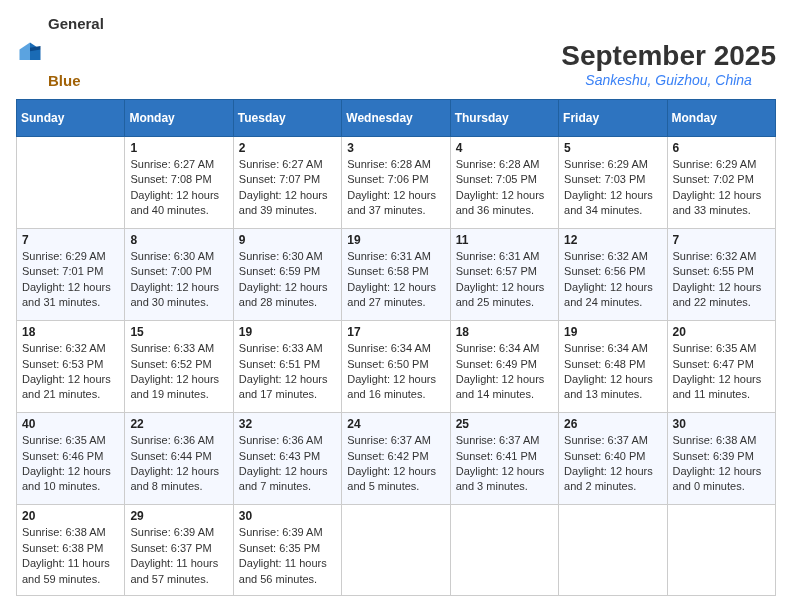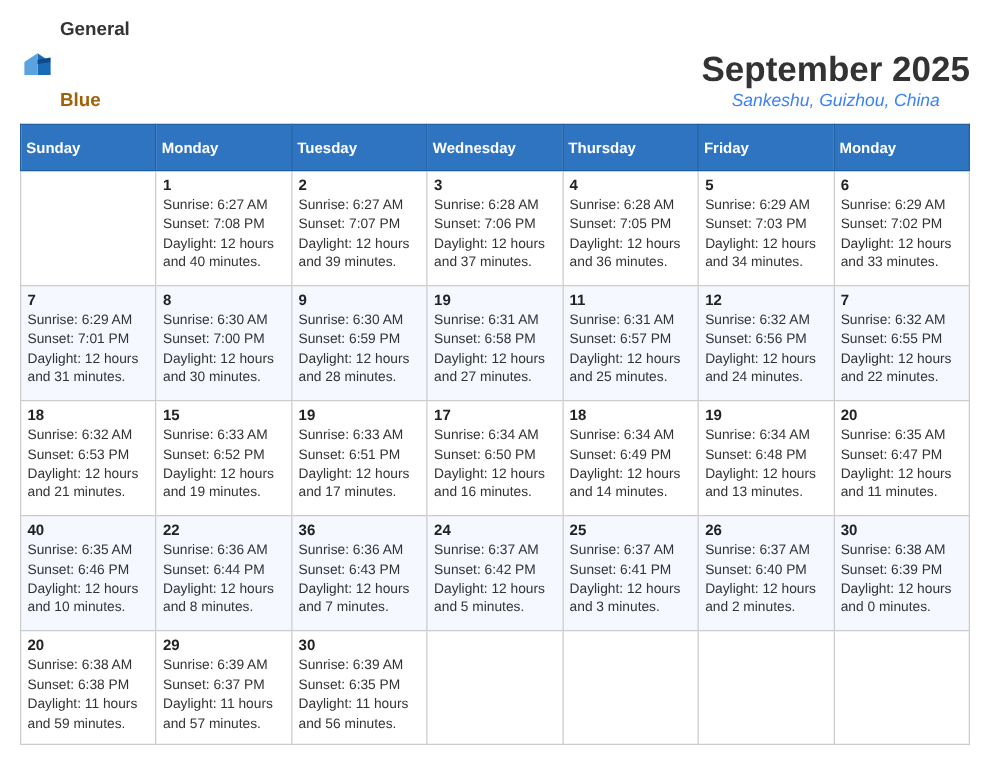--- a/index.html
+++ b/index.html
@@ -294,21 +294,21 @@
 and 10 minutes.</div>
           </td>
           <td>
             <span class="day-num">22</span>
             <div class="day-info" style="white-space: pre-line;">Sunrise: 6:36 AM
 Sunset: 6:44 PM
 Daylight: 12 hours
 and 8 minutes.</div>
           </td>
           <td>
-            <span class="day-num">36</span>
+            <span class="day-num">32</span>
             <div class="day-info" style="white-space: pre-line;">Sunrise: 6:36 AM
 Sunset: 6:43 PM
 Daylight: 12 hours
 and 7 minutes.</div>
           </td>
           <td>
             <span class="day-num">24</span>
             <div class="day-info" style="white-space: pre-line;">Sunrise: 6:37 AM
 Sunset: 6:42 PM
 Daylight: 12 hours

